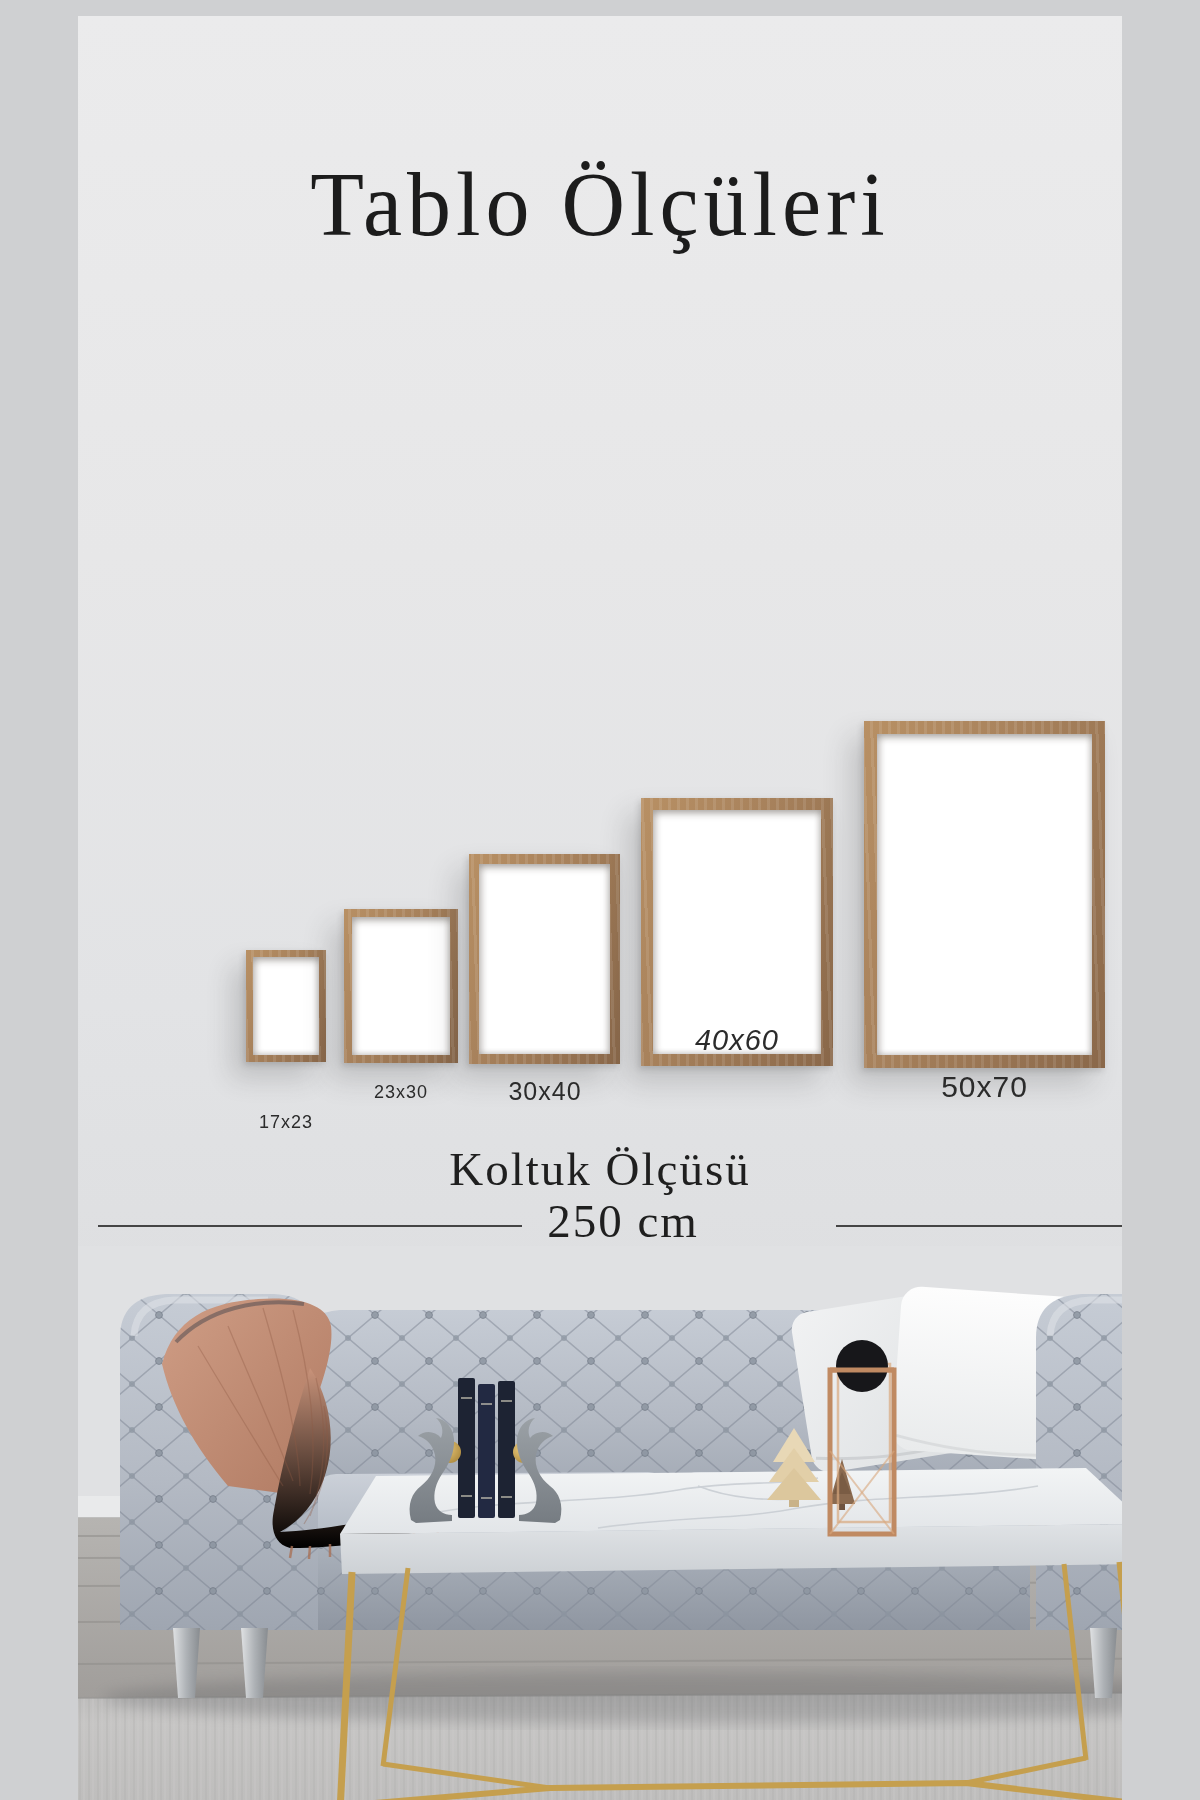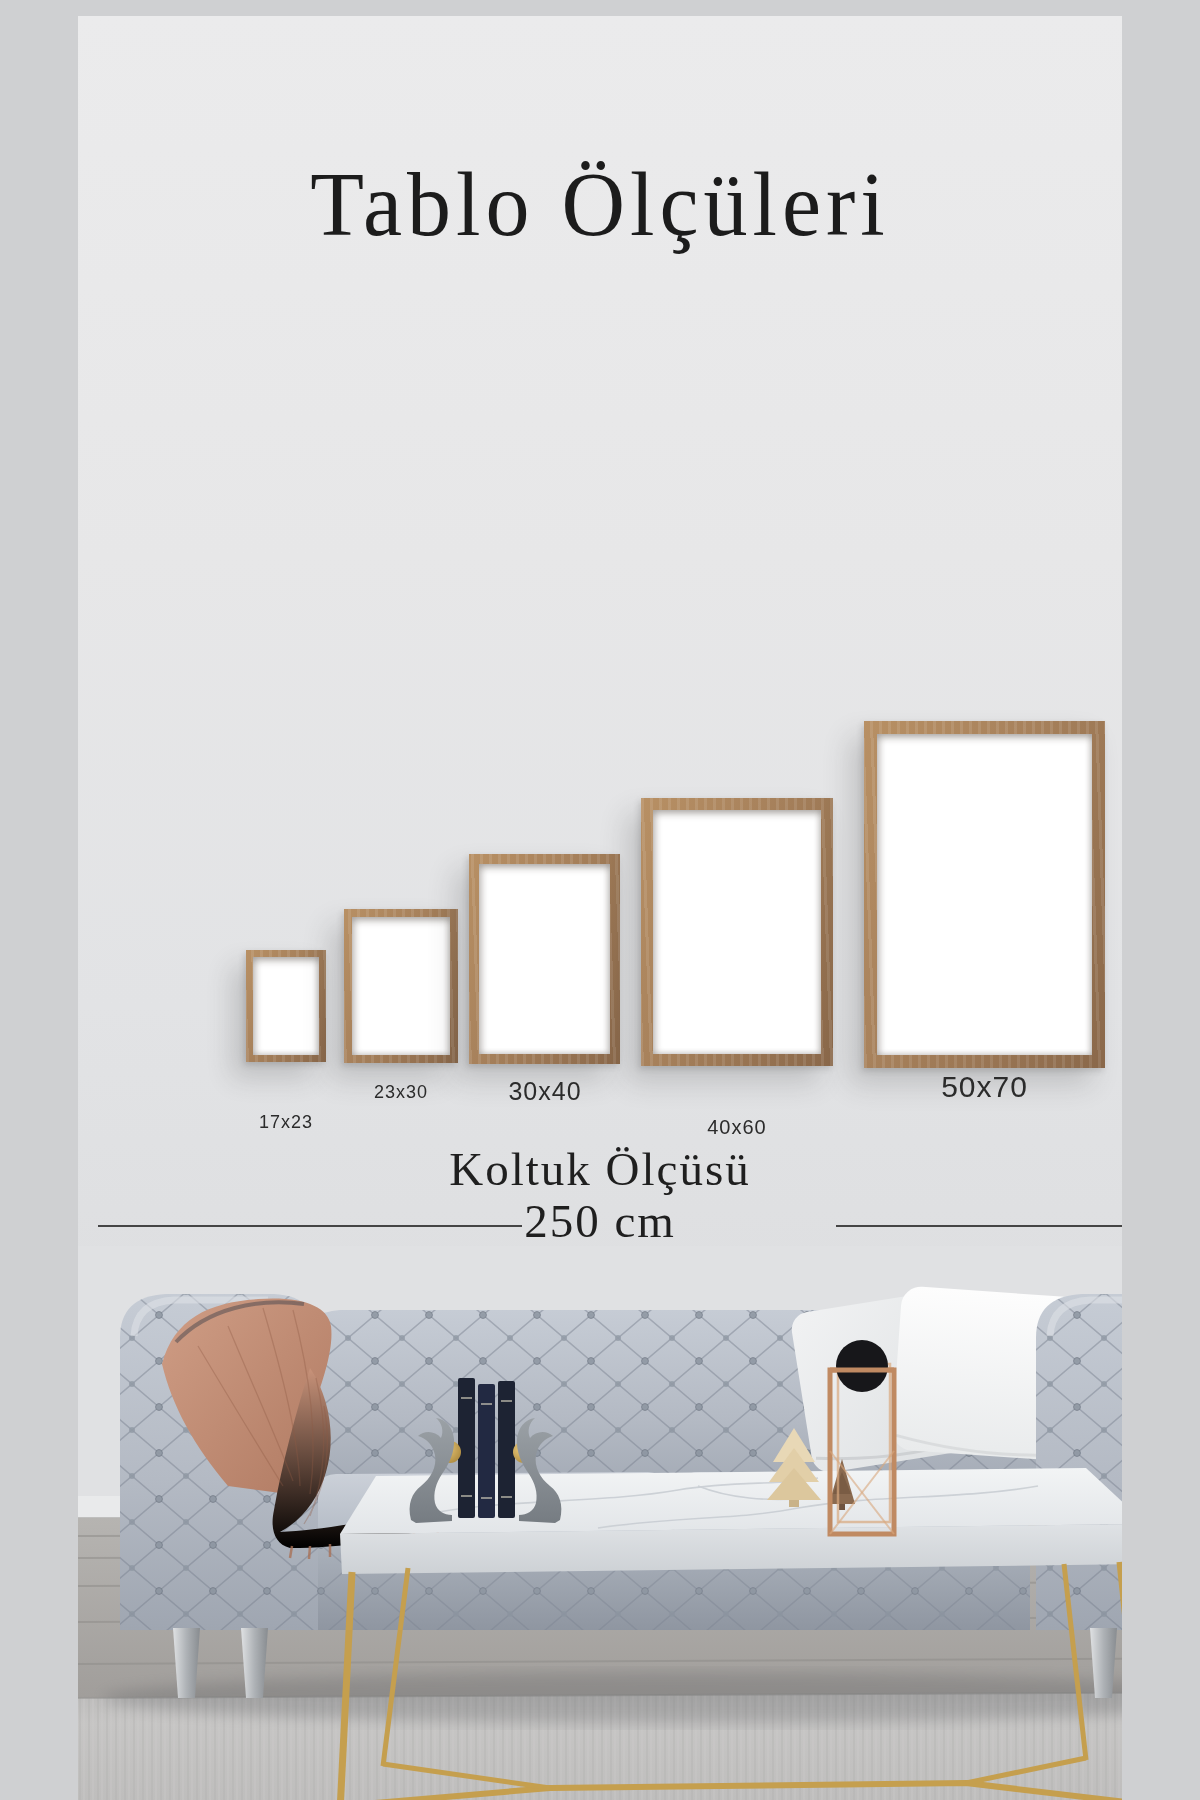--- a/index.html
+++ b/index.html
@@ -25,21 +25,21 @@
   }
   .frame .mat{
     width:100%;height:100%;background:#ffffff;
     box-shadow:inset 0 4px 7px rgba(40,30,20,.30), inset 4px 0 6px rgba(40,30,20,.14), inset -3px -2px 5px rgba(40,30,20,.10);
   }
   .size-label{
     position:absolute;text-align:center;font-family:"Liberation Sans",sans-serif;
     color:#2b2b2b;letter-spacing:1px;
   }
   .measure-title{position:absolute;left:0;top:1126px;width:100%;text-align:center;font-size:47px;letter-spacing:2px;color:#1f1f1f;}
-  .measure-value{position:absolute;left:0;top:1178px;width:100%;text-align:center;font-size:47px;letter-spacing:2px;color:#1f1f1f;}
+  .measure-value{position:absolute;left:0;top:1178px;width:100%;text-align:center;font-size:47px;letter-spacing:2px;color:#1f1f1f;padding-left:23px;}
   .measure-line{position:absolute;top:1209px;height:2px;background:#454545;}
   .line-left{left:20px;width:424px;}
   .line-right{left:758px;width:422px;}
   #scene{position:absolute;left:0;top:1230px;width:1200px;height:570px;}
 </style>
 </head>
 <body>
 
 <div id="canvas">
 
@@ -58,21 +58,21 @@
   <div class="frame" style="left:563px;top:782px;width:192px;height:268px;padding:12px;">
       <div class="mat"></div>
     </div>
   <div class="frame" style="left:786px;top:705px;width:241px;height:347px;padding:13px;">
       <div class="mat"></div>
     </div>
 
   <div class="size-label" style="left:148px;top:1096px;width:120px;font-size:18px;">17x23</div>
   <div class="size-label" style="left:263px;top:1066px;width:120px;font-size:18px;">23x30</div>
   <div class="size-label" style="left:387px;top:1061px;width:160px;font-size:25px;">30x40</div>
-  <div class="size-label" style="left:559px;top:1100px;width:200px;font-size:20px;">40x60</div>
+  <div class="size-label" style="left:559px;top:1008px;width:200px;font-size:29px;font-style:italic;">40x60</div>
   <div class="size-label" style="left:786px;top:1054px;width:241px;font-size:30px;">50x70</div>
 
   <div class="measure-title">Koltuk Ölçüsü</div>
   <div class="measure-value">250 cm</div>
   <div class="measure-line line-left"></div>
   <div class="measure-line line-right"></div>
 
   <svg id="scene" viewBox="0 0 1200 570">
     <defs>
       <linearGradient id="sofaG" x1="0" y1="0" x2="0" y2="1">

